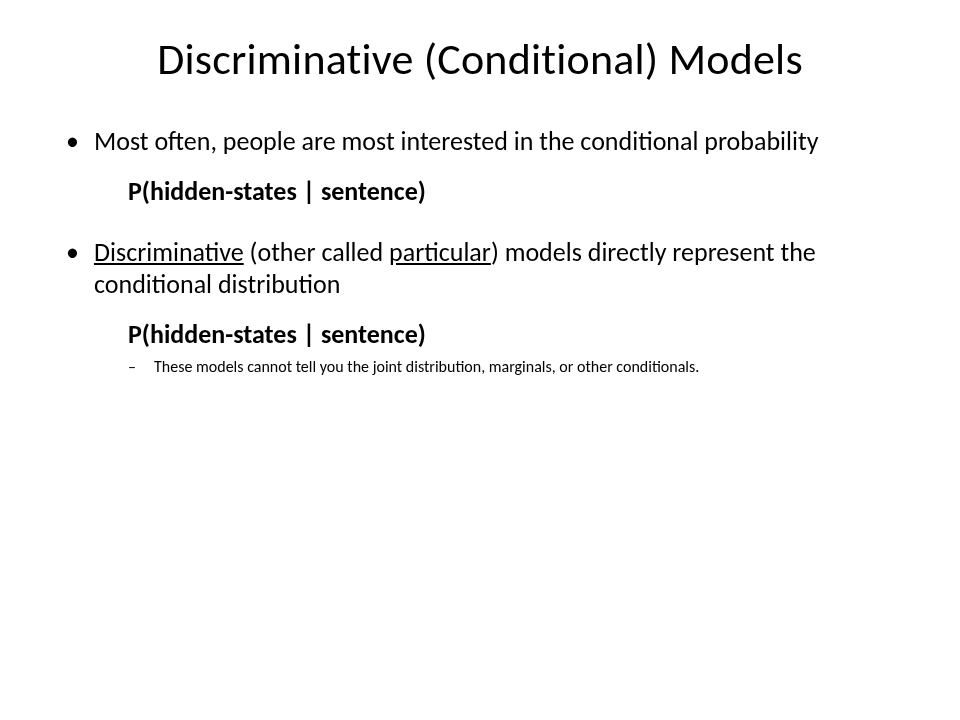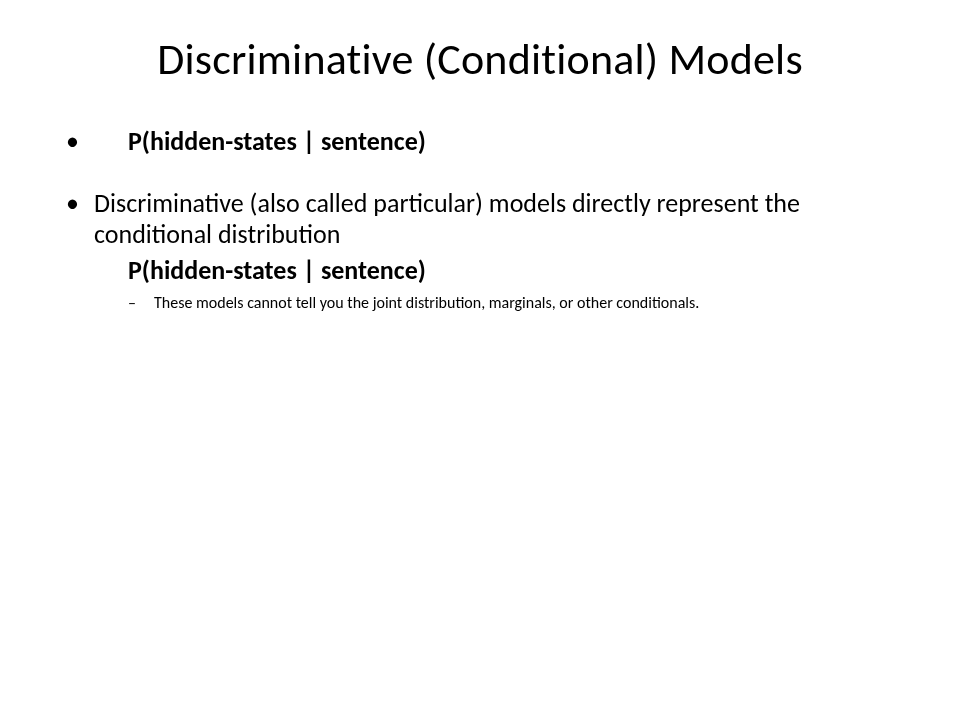--- a/index.html
+++ b/index.html
@@ -3,42 +3,43 @@
 <meta charset="utf-8">
 <style>
   * { margin: 0; padding: 0; box-sizing: border-box; }
   html, body { width: 960px; height: 720px; background: #fff; font-family: Calibri, "Segoe UI", Arial, sans-serif; color: #000; }
   .slide { width: 960px; height: 536px; padding: 24px 60px 40px 60px; }
   .title { font-size: 44px; font-weight: 400; text-align: center; margin-top: 8px; margin-bottom: 40px; letter-spacing: 0.2px; }
   .body { font-size: 26px; line-height: 1.22; }
   ul.lvl1 { list-style: none; padding-left: 0; }
   ul.lvl1 > li { position: relative; padding-left: 34px; margin-bottom: 30px; }
   ul.lvl1 > li::before { content: "•"; position: absolute; left: 6px; top: 0; font-size: 26px; }
-  .indent { padding-left: 34px; margin-top: 4px; margin-bottom: 2px; }
+  .indent { padding-left: 34px; margin-top: 18px; margin-bottom: 2px; }
   .bold { font-weight: 700; }
-  .u { }
+  .u { text-decoration: underline; }
   ul.lvl2 { list-style: none; padding-left: 34px; font-size: 16px; margin-top: 6px; }
   ul.lvl2 > li { position: relative; padding-left: 26px; margin-bottom: 6px; line-height: 1.22; }
   ul.lvl2 > li::before { content: "–"; position: absolute; left: 0; top: 0; }
 </style>
 </head>
 <body>
 
 <div class="slide">
   <h1 class="title">Discriminative (Conditional) Models</h1>
 
   <div class="body">
     <ul class="lvl1">
 
       <li>
+        <div>Most often, people are most interested in the conditional probability</div>
         <div class="indent bold">P(hidden-states | sentence)</div>
       </li>
 
       <li>
-        <div><span class="u">Discriminative</span><span> (also called </span><span class="u">particular</span><span>) models directly represent the conditional distribution</span></div>
+        <div><span class="u">Discriminative</span><span> (other called </span><span class="u">particular</span><span>) models directly represent the conditional distribution</span></div>
         <div class="indent bold">P(hidden-states | sentence)</div>
         <ul class="lvl2">
           <li>These models cannot tell you the joint distribution, marginals, or other conditionals.</li>
         </ul>
       </li>
 
     </ul>
   </div>
 </div>
 

